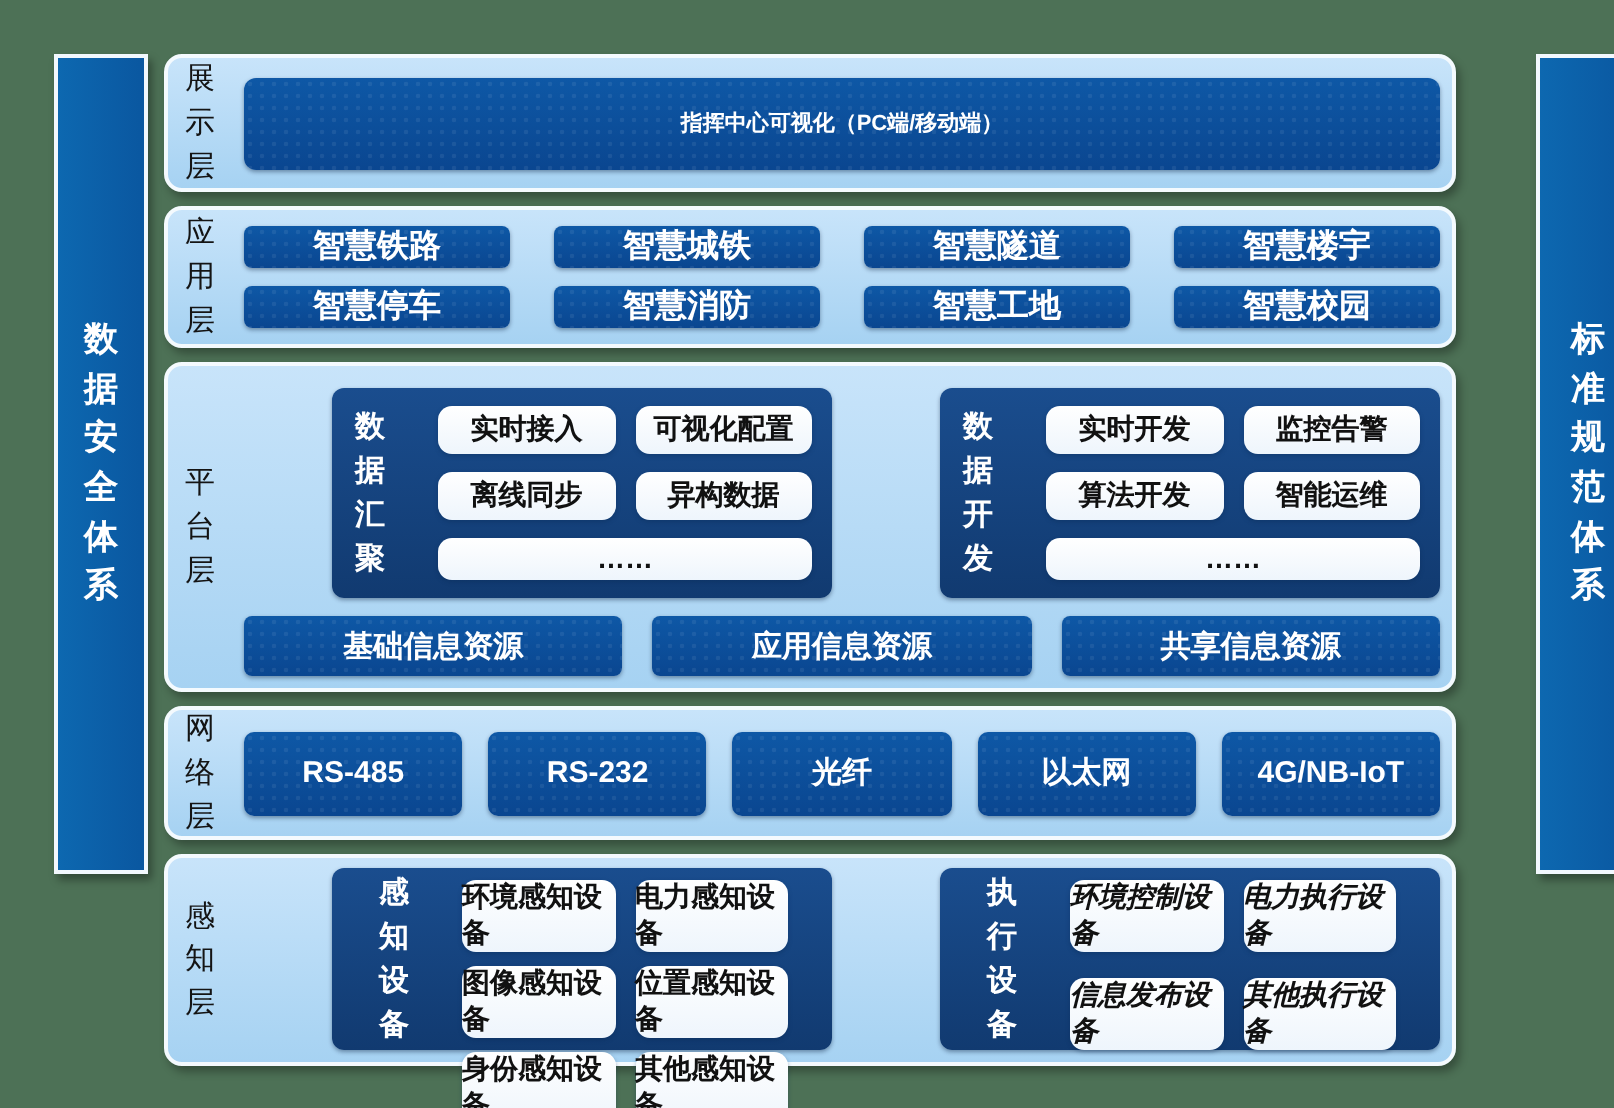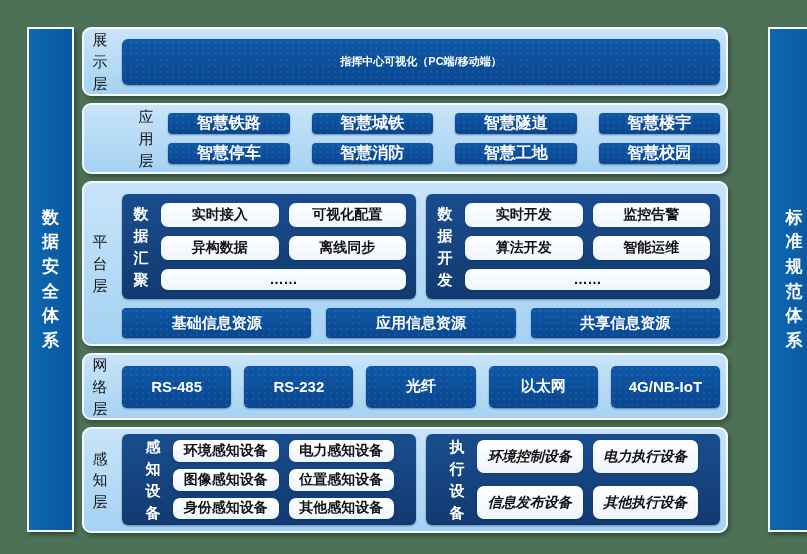--- a/index.html
+++ b/index.html
@@ -2,40 +2,40 @@
 <html><head>
 <meta charset="utf-8">
 <style>
   * { margin:0; padding:0; box-sizing:border-box; }
   html,body { width:807px; height:554px; }
   body { font-family:"Liberation Sans", sans-serif; background:#4d7156; overflow:hidden; }
 
   .stage { position:relative; width:807px; height:554px; background:#4d7156; }
 
   
-  .pillar { position:absolute; top:27px; height:505px;
+  .pillar { position:absolute; top:27px; height:410px;
             background:linear-gradient(90deg,#0d68b0,#0a57a0);
             border:2px solid #f2f8fe; box-shadow:2px 3px 4px rgba(0,0,0,.35);
             display:flex; align-items:center; justify-content:center; }
   .pillar.left  { left:27px;  width:47px; }
   .pillar.right { left:768px; width:52px; }
   .pillar .vstack { color:#fff; font-size:17px; font-weight:600; }
 
   
   .vstack { width:1.2em; word-break:break-all; text-align:center; line-height:1.45; }
 
   
   .main { position:absolute; left:82px; top:27px; width:646px; height:503px;
           display:flex; flex-direction:column; gap:7px; }
 
   .panel { background:linear-gradient(180deg,#c8e4fa,#a6d2f2);
            border:2px solid #f4fafe; border-radius:9px;
            box-shadow:2px 3px 4px rgba(0,0,0,.3);
            display:flex; align-items:stretch; }
-  .p1 { height:82px; } .p2 { height:71px;padding-left:46px; } .p3 { height:166px; }
+  .p1 { height:82px; } .p2 { height:71px; } .p3 { height:166px; }
   .p4 { height:67px; } .p5 { height:106px; }
 
   .layer-label { width:32px; display:flex; align-items:center; justify-content:center;
                  color:#141414; font-size:15px; font-weight:500; }
   .panel-body { flex:1; padding-right:6px; }
 
   
   .dark-box { background:
         radial-gradient(rgba(255,255,255,.07) 1px, transparent 1.3px),
         linear-gradient(180deg,#0e58a6,#0a4690);
@@ -51,21 +51,21 @@
   
   .body2 { display:grid; grid-template-columns:repeat(4,1fr); gap:9px 22px;
            padding:8px 6px 8px 6px; height:100%; }
   .body2 .dark-box { font-size:16px; }
 
   
   .body3 { display:flex; flex-direction:column; padding:11px 6px 6px 6px; height:100%; }
   .groups { display:flex; gap:10px; flex:1; }
   .group { flex:1; background:linear-gradient(180deg,#1a4d8e,#113a70);
            border-radius:6px; box-shadow:0 1px 2px rgba(0,20,50,.4);
-           display:flex; padding:9px 10px; gap:11px; }
+           display:flex; padding:9px 10px; gap:25px;margin-left:44px; }
   .group-label { display:flex; align-items:center; color:#fff; font-size:15px;
                  font-weight:700; }
   .group-grid { flex:1; display:grid; grid-template-columns:1fr 1fr; gap:9px 10px; }
   .white-box { background:linear-gradient(180deg,#ffffff,#eef5fc); border-radius:7px;
                color:#111; font-size:14px; font-weight:700;
                display:flex; align-items:center; justify-content:center;
                box-shadow:0 1px 2px rgba(9,40,80,.35); }
   .span2 { grid-column:1 / -1; }
   .resources { display:flex; gap:15px; height:30px; margin-top:9px; }
   .resources .dark-box { flex:1; font-size:15px; }
@@ -122,22 +122,22 @@
         </div>
       <div class="panel-body body3">
         <div class="groups">
           <div class="group">
             <div class="group-label">
                 <span class="vstack">数据汇聚</span>
               </div>
             <div class="group-grid">
               <div class="white-box">实时接入</div>
               <div class="white-box">可视化配置</div>
+              <div class="white-box">离线同步</div>
               <div class="white-box">异构数据</div>
-              <div class="white-box">离线同步</div>
               <div class="white-box span2">……</div>
             </div>
           </div>
           <div class="group">
             <div class="group-label">
                 <span class="vstack">数据开发</span>
               </div>
             <div class="group-grid">
               <div class="white-box">实时开发</div>
               <div class="white-box">监控告警</div>

